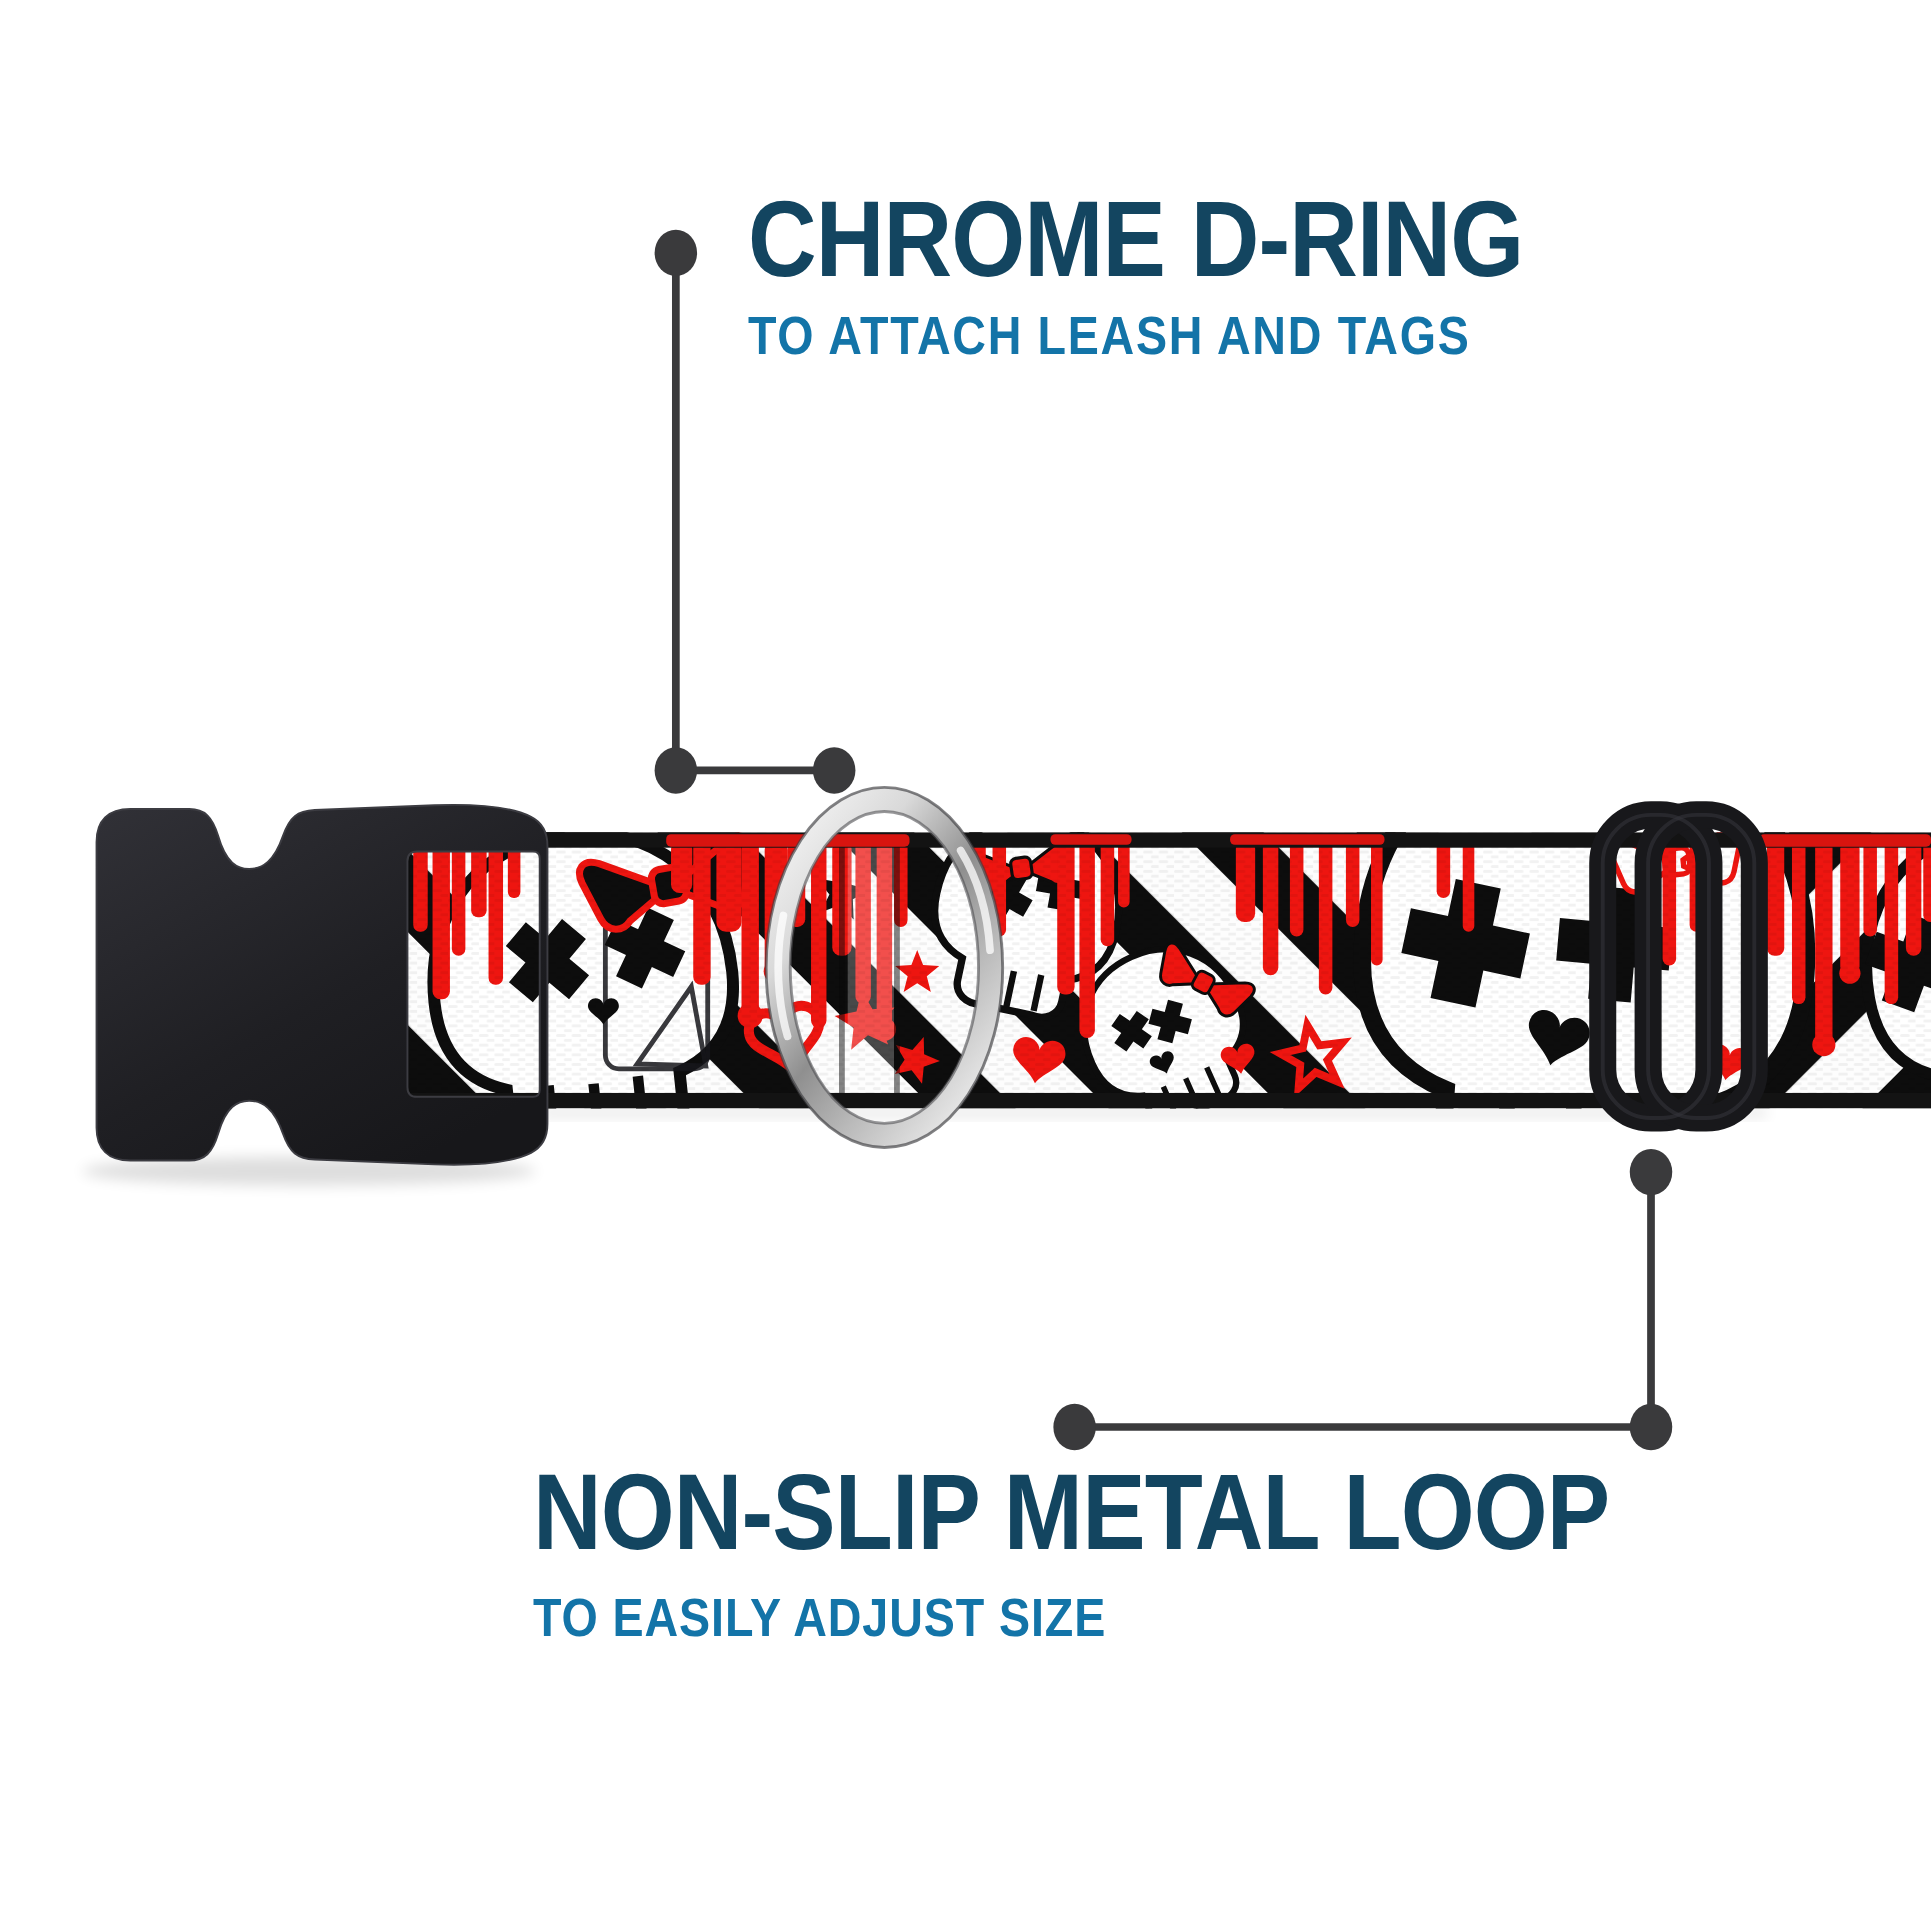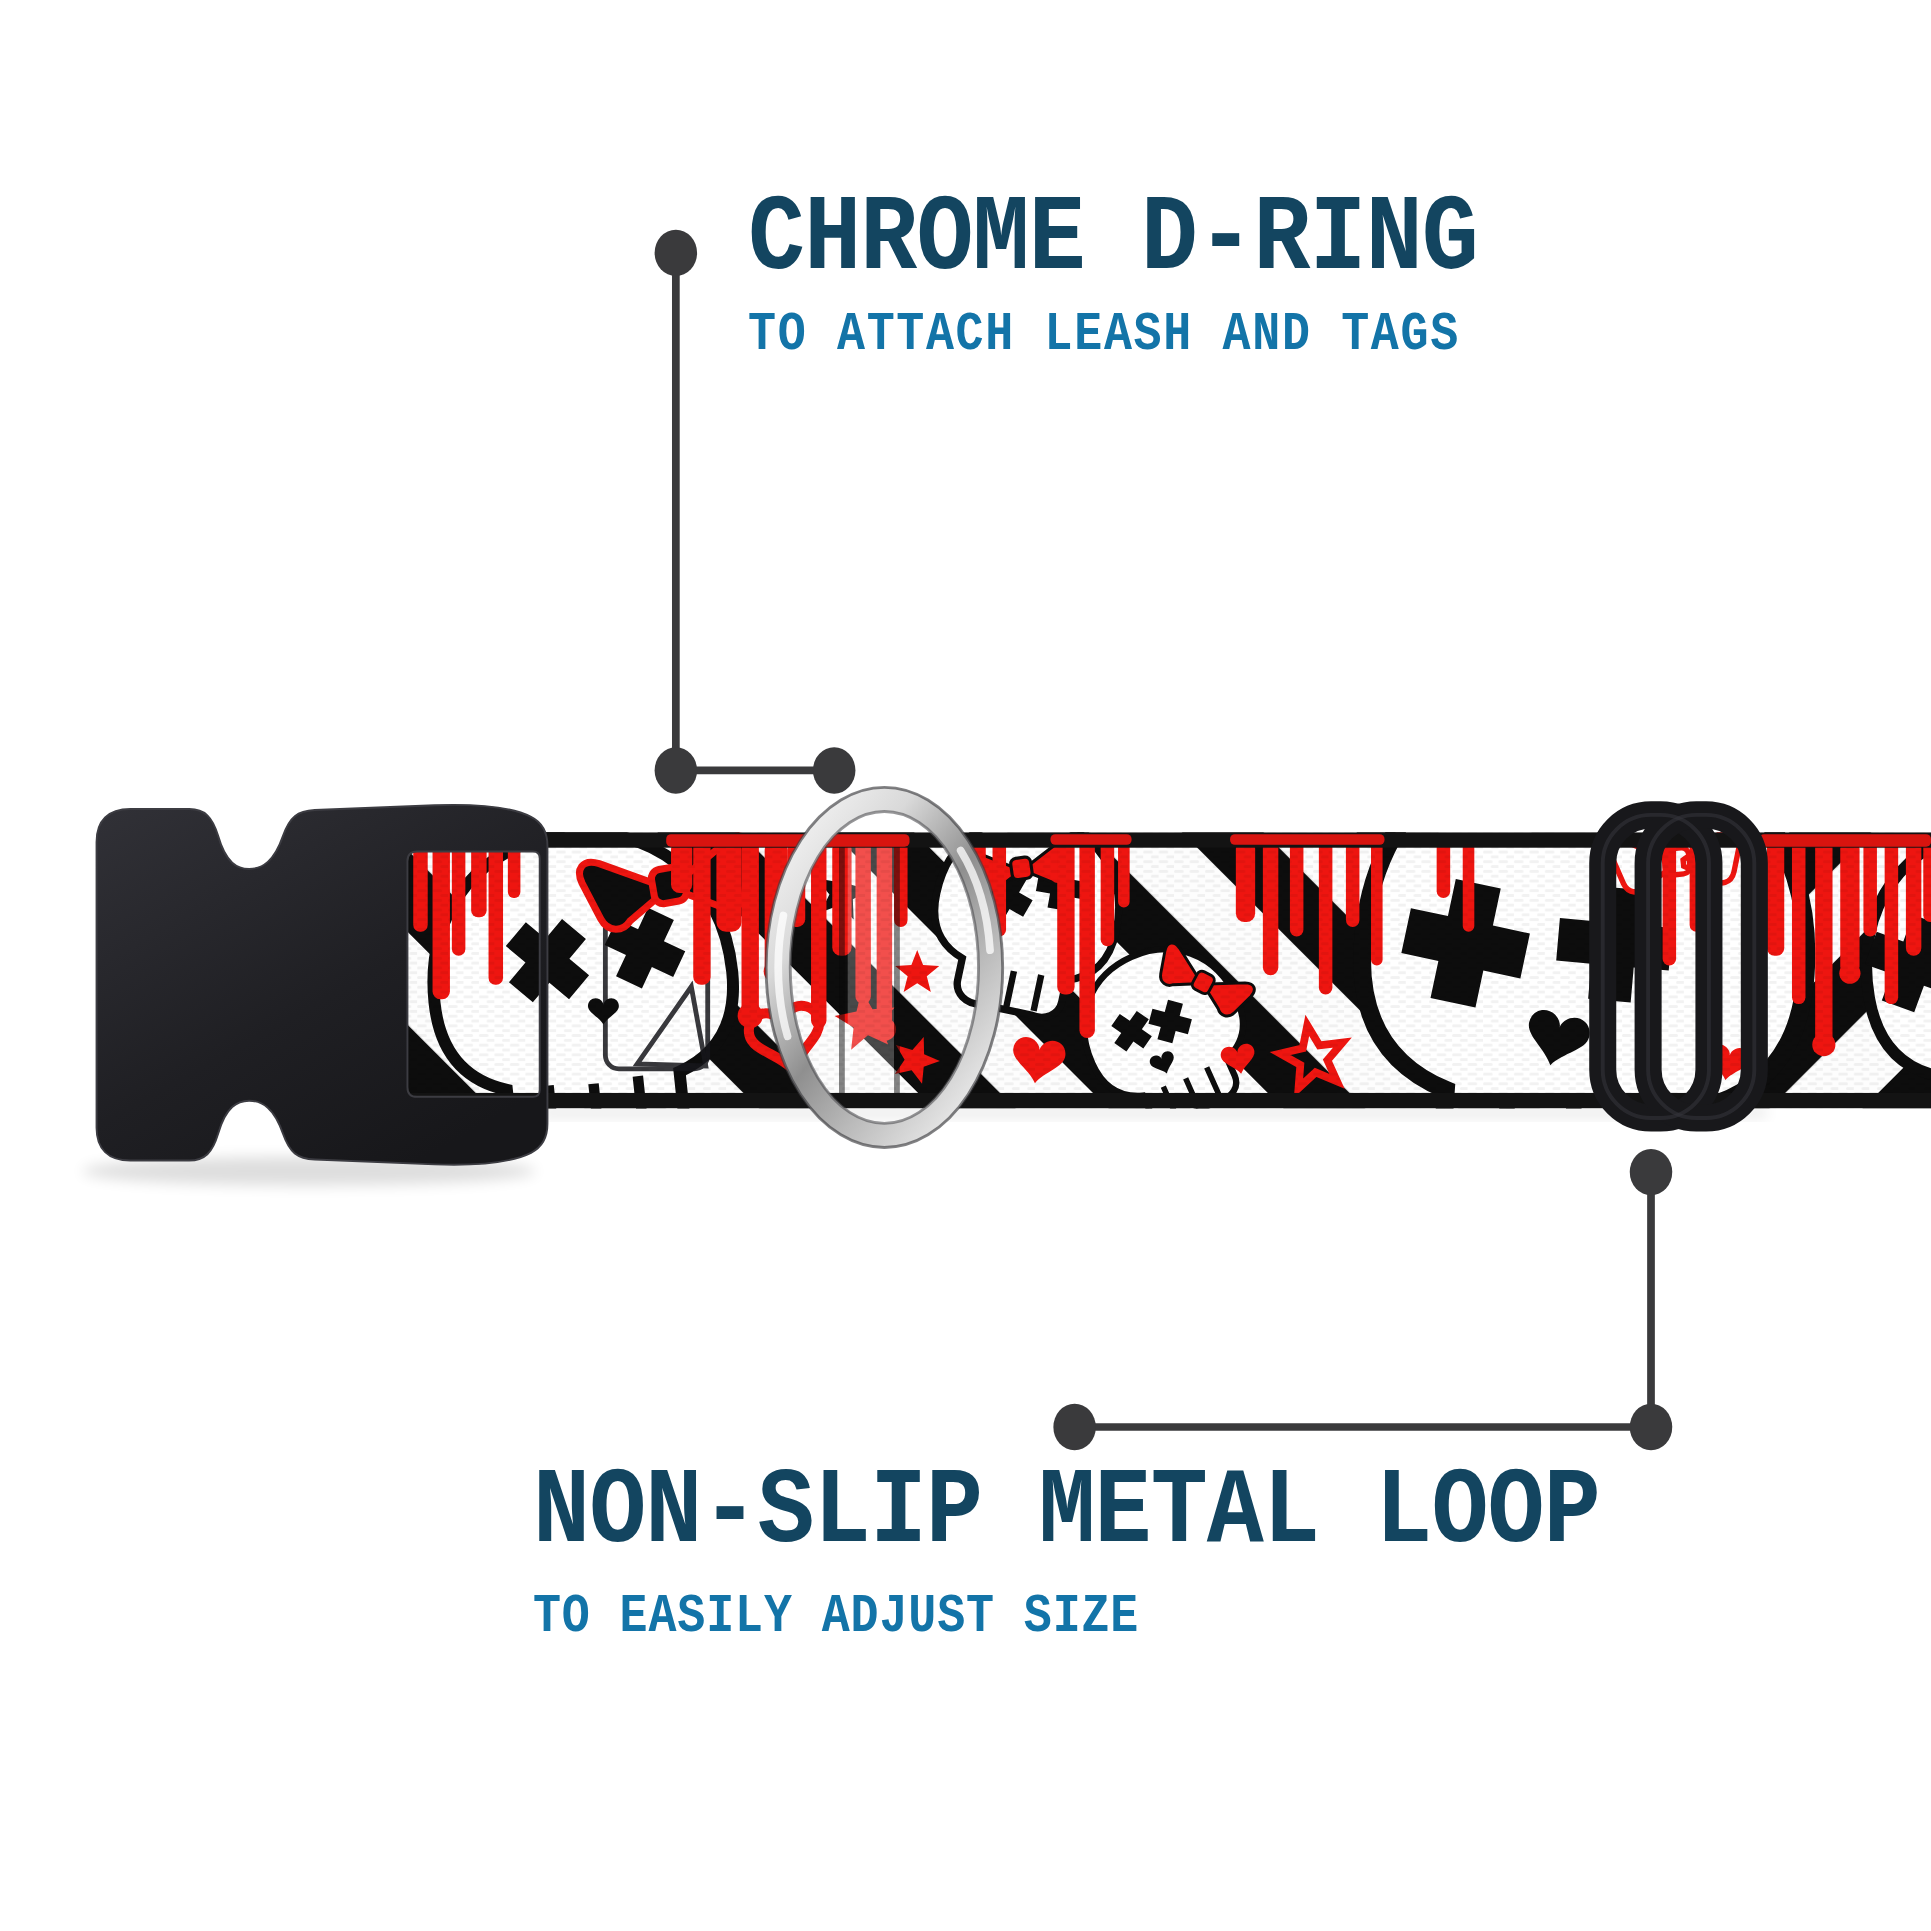--- a/index.html
+++ b/index.html
@@ -1,18 +1,18 @@
 <!DOCTYPE html>
 <html><head>
 <meta charset="utf-8">
 <style>
   html,body{margin:0;padding:0;background:#ffffff;}
   #stage{
     position:relative; width:1931px; height:1931px; background:#ffffff;
-    overflow:hidden; font-family:Liberation Mono, monospace;
+    overflow:hidden; font-family:Liberation Sans, sans-serif;
   }
   .headline{position:absolute; white-space:nowrap; line-height:1; font-weight:bold;
     transform:scaleX(0.88); transform-origin:left top;}
   .title-top   {left:748px; top:185px;  font-size:108px; letter-spacing:-1px; color:#134560;}
   .sub-top     {left:748px; top:309px;  font-size:53px;  letter-spacing:1.9px;  color:#1374a8;}
   .title-bottom{left:533px; top:1458px; font-size:108px; letter-spacing:-1px; color:#134560;}
   .sub-bottom  {left:533px; top:1591px; font-size:53px;  letter-spacing:1px;  color:#1374a8;}
   svg{position:absolute; left:0; top:0;}
 </style>
 </head>

